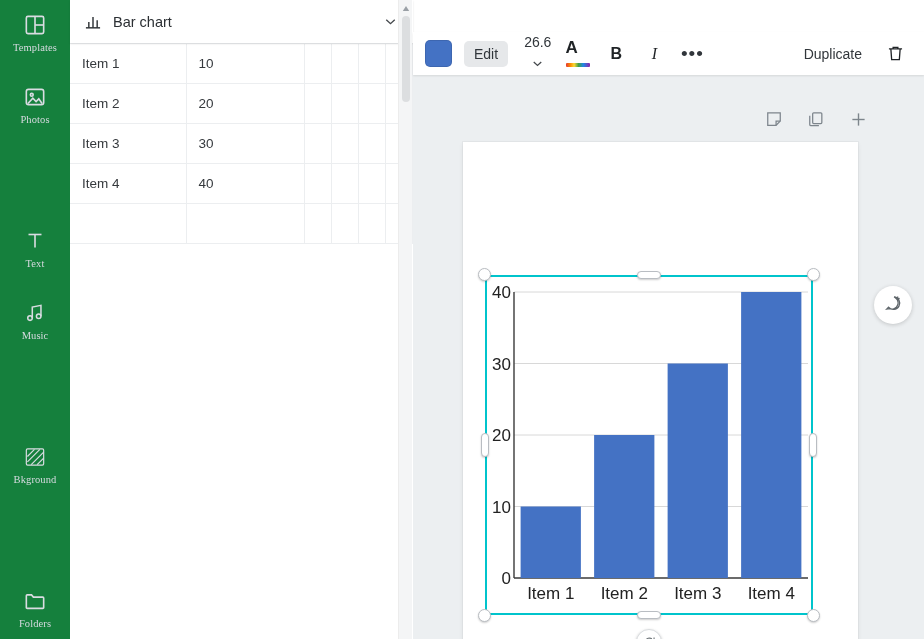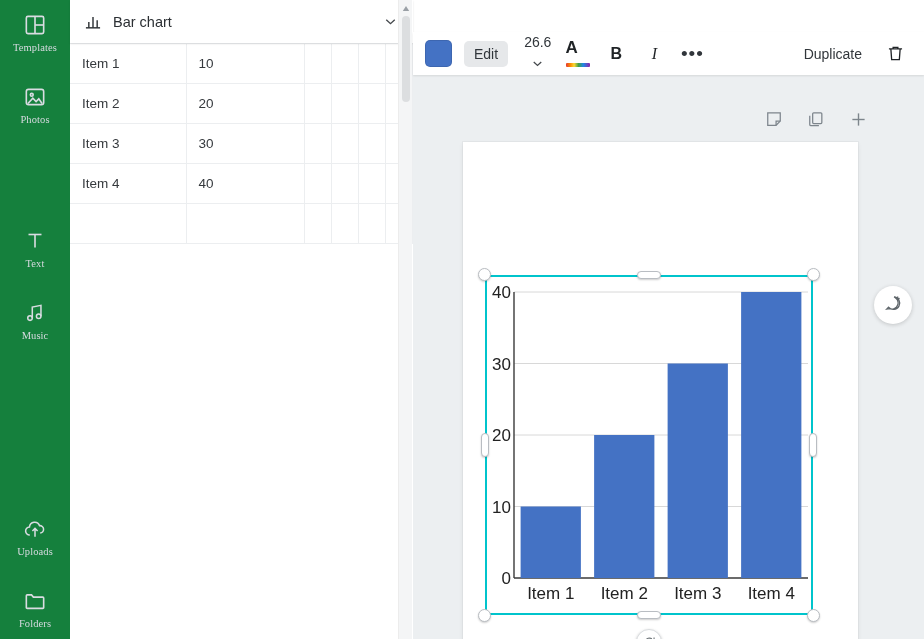--- a/index.html
+++ b/index.html
@@ -217,30 +217,30 @@
         <svg viewBox="0 0 24 24" fill="none" stroke="#d9dce2" stroke-width="1.4">
           <path d="M9.5 16.5V6.5l8-1.6v10"></path>
             <circle cx="7.4" cy="16.7" r="2.1"></circle>
             <circle cx="15.4" cy="15" r="2.1"></circle>
         </svg>
       </span>
       <span class="rail-label">Music</span>
     </div>
 
 
-
-    <div class="rail-item" style="top:504px;">
-      <span class="rail-icon">
-        <svg viewBox="0 0 24 24" fill="none" stroke="#d9dce2" stroke-width="1.4">
-          <path d="M7.2 17.5a3.7 3.7 0 01-.3-7.4 4.8 4.8 0 019.3-1.2 3.4 3.4 0 01.6 6.8"></path>
-          <path d="M12 19.2v-7.4M9.6 13.8L12 11.4l2.4 2.4"></path>
-        </svg>
-      </span>
-      <span class="rail-label">Uploads</span>
-    </div>
+    <div class="rail-item" style="top:432px;">
+      <span class="rail-icon">
+        <svg viewBox="0 0 24 24" fill="none" stroke="#d9dce2" stroke-width="1.1">
+          <rect x="4" y="4.5" width="16" height="15" rx="1.2"></rect>
+          <path d="M5 11.5L11.5 5M5 16.5L16.5 5M8.5 19L20 7.5M14 19L20 13"></path>
+        </svg>
+      </span>
+      <span class="rail-label">Bkground</span>
+    </div>
+
 
     <div class="rail-item" style="top:576px;">
       <span class="rail-icon">
         <svg viewBox="0 0 24 24" fill="none" stroke="#d9dce2" stroke-width="1.5">
           <path d="M4 18V7.2a.8.8 0 01.8-.8h4l1.7 2h8.7a.8.8 0 01.8.8V18a.8.8 0 01-.8.8H4.8A.8.8 0 014 18z"></path>
         </svg>
       </span>
       <span class="rail-label">Folders</span>
     </div>
   </nav>

